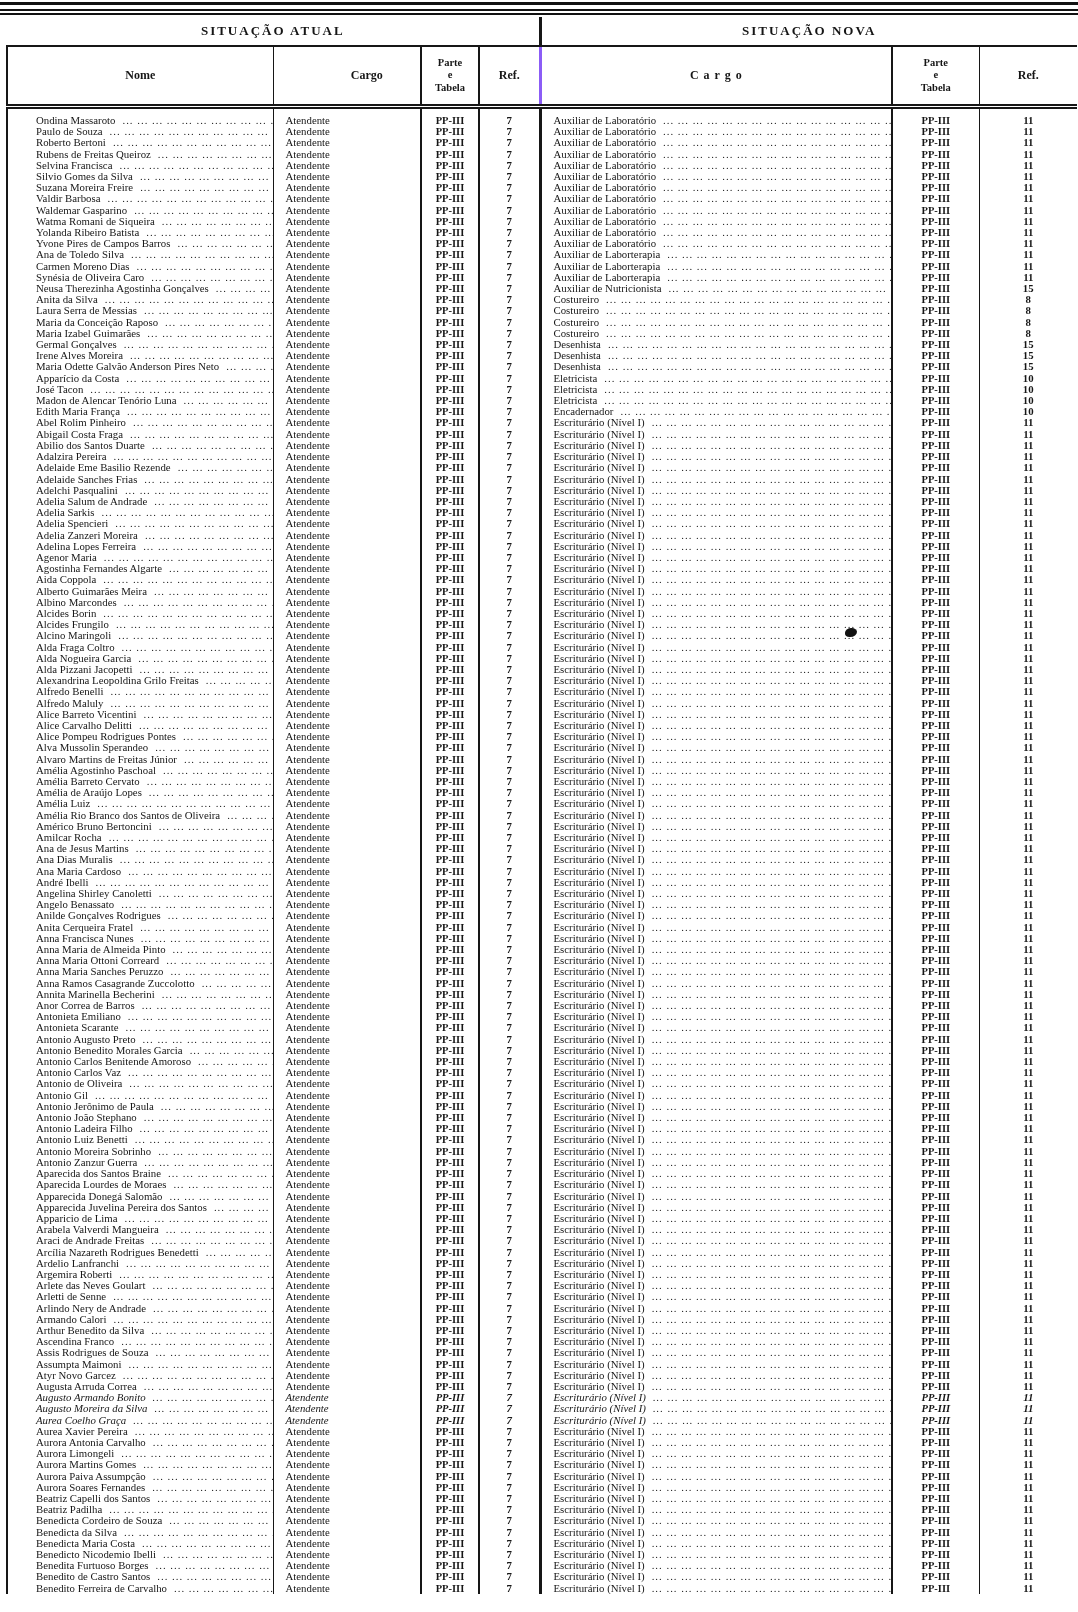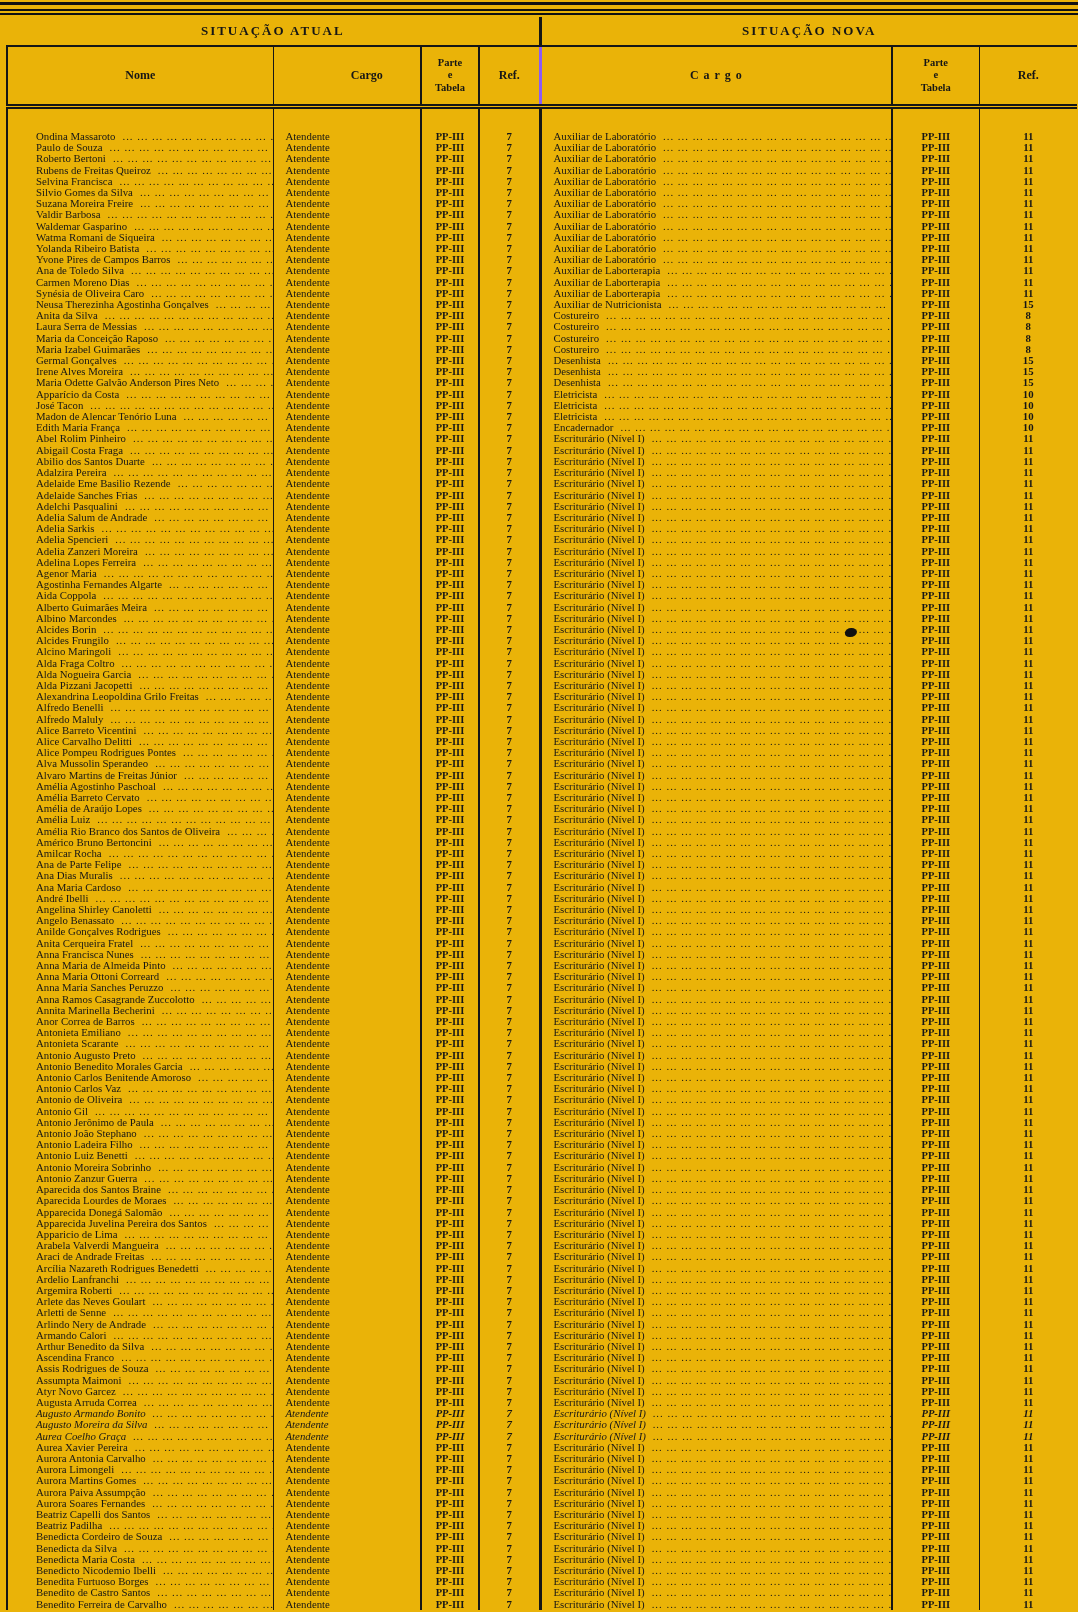--- a/index.html
+++ b/index.html
@@ -1,19 +1,19 @@
 <!DOCTYPE html>
 <html><head>
 <meta charset="utf-8">
 <style>
   html,body{margin:0;padding:0;background:#d8d6d0;}
   .page{
     position:relative;
     width:1078px;height:1612px;
-    background:#eab308;
+    background:#ffffff;
     overflow:hidden;
     font-family:"Liberation Serif","DejaVu Serif",serif;
     color:#161616;
   }
   .rule{position:absolute;left:0;right:0;background:#111;}
   .rule-1{top:2px;height:3px;}
   .rule-2{top:9px;height:2px;}
   .rule-3{top:13px;height:2px;}
 
   table.doc{
@@ -51,21 +51,21 @@
   tr.heads th.h-cargon{border-left:3px solid #8b5cf6;letter-spacing:1px;}
   tr.heads th.h-parten{border-left:2px solid #161616;font-size:10.5px;}
   tr.heads th.h-refn{border-left:1px solid #161616;}
 
   
   tbody td{
     height:11.2px;
     font-size:10.8px;line-height:11.2px;
     white-space:nowrap;vertical-align:middle;
   }
-  tbody tr:first-child td{padding-top:22px;}
+  tbody tr:first-child td{padding-top:6px;}
   td.b-nome{border-left:2px solid #161616;}
   td.b-cargo{border-left:1px solid #161616;padding-left:12px;}
   td.b-parte{border-left:2px solid #161616;text-align:center;font-weight:bold;font-size:10.5px;}
   td.b-ref{border-left:2px solid #161616;text-align:center;font-weight:bold;}
   td.b-cargon{border-left:3px solid #161616;}
   td.b-parten{border-left:2px solid #161616;text-align:center;font-weight:bold;font-size:10.5px;}
   td.b-refn{border-left:1px solid #161616;text-align:center;font-weight:bold;}
 
   .flexcell{display:flex;align-items:baseline;width:100%;overflow:hidden;}
   td.b-nome .flexcell{padding-left:28px;}
@@ -1416,21 +1416,21 @@
         <span class="leader"></span>
       </div>
     </td>
     <td class="b-parten">PP-III</td>
     <td class="b-refn">11</td>
   </tr>
 
   <tr>
     <td class="b-nome">
       <div class="flexcell">
-        <span class="txt">Ana de Parte Felipe</span>
+        <span class="txt">Ana de Jesus Martins</span>
         <span class="leader"></span>
       </div>
     </td>
     <td class="b-cargo">Atendente</td>
     <td class="b-parte">PP-III</td>
     <td class="b-ref">7</td>
     <td class="b-cargon">
       <div class="flexcell">
         <span class="txt">Escriturário (Nível I)</span>
         <span class="leader"></span>

